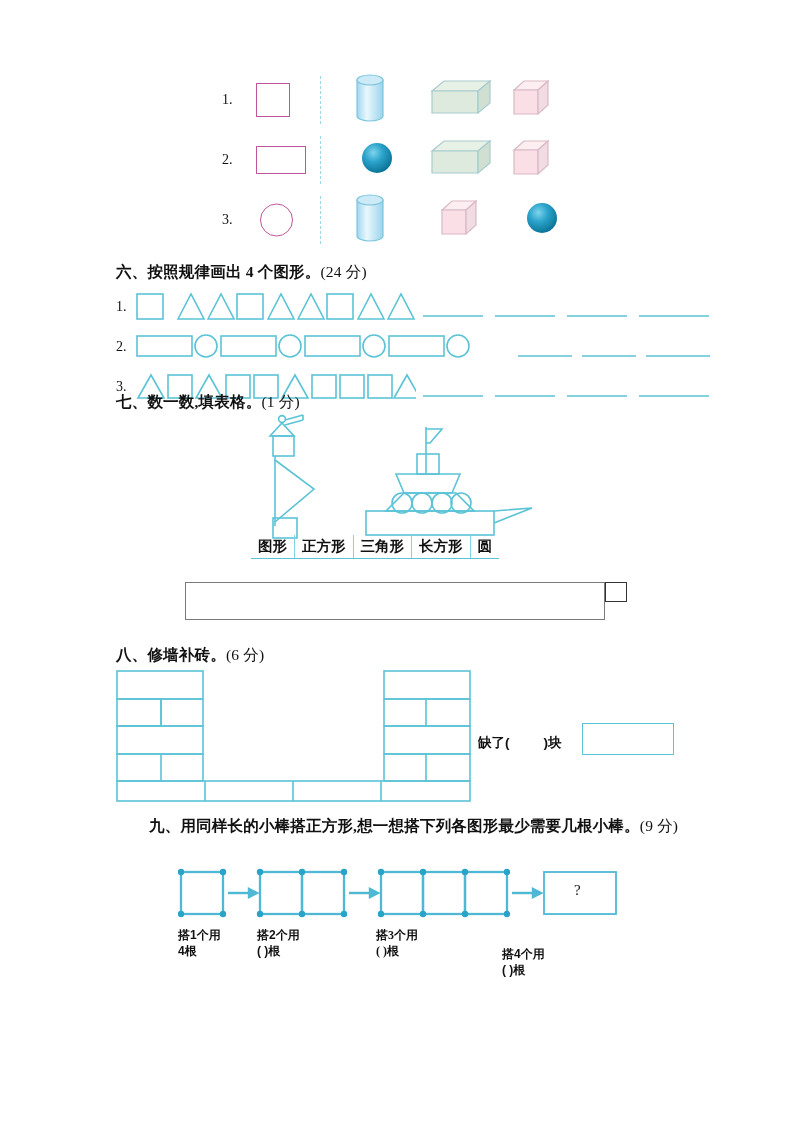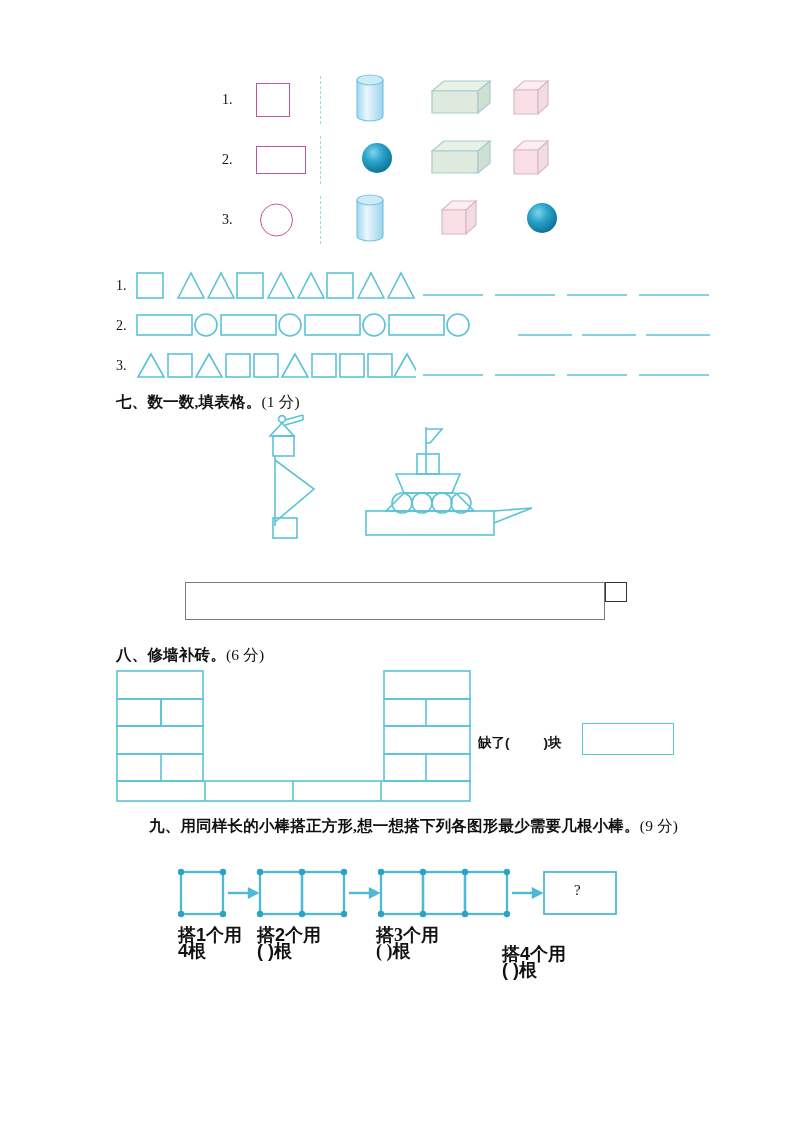--- a/index.html
+++ b/index.html
@@ -57,21 +57,21 @@
   .wall{position:absolute;left:0;top:25px;}
   .miss-txt{position:absolute;left:362px;top:89px;font-size:13.5px;
             font-weight:bold;white-space:nowrap;
             font-family:"Liberation Sans","DejaVu Sans",sans-serif;}
   .miss-box{position:absolute;left:466px;top:78px;width:92px;height:32px;
             border:1.6px solid #5bc3d6;box-sizing:border-box;}
 
   
   #sec9{left:116px;top:815px;width:600px;}
   .sq-stage{position:absolute;left:62px;top:52px;}
-  .cap{position:absolute;font-size:18px;font-weight:bold;line-height:16px;
+  .cap{position:absolute;font-size:12px;font-weight:bold;line-height:16px;
        font-family:"Liberation Sans","DejaVu Sans",sans-serif;white-space:nowrap;}
   .qmark{font-size:15px;font-family:"Liberation Serif",serif;}
 </style>
 </head>
 <body>
 
 <div class="page">
 
   <div class="abs" id="match-block">
 
@@ -165,20 +165,23 @@
       </div>
       <div class="m-s3" style="left:525px;">
         <svg width="34" height="34" viewBox="0 0 34 34">
           <circle cx="17" cy="17" r="15" fill="url(#sphg)"></circle>
         </svg>
       </div>
     </div>
   </div>
 
   <div class="abs" id="sec6">
+    <div class="sec-title">
+      <span>六、按照规律画出 4 个图形。</span><span class="pts">(24 分)</span>
+    </div>
 
     <div class="row" style="margin-top:7px;">
       <div class="rlabel">1.</div>
       <div class="shapes">
         <svg width="280" height="30" viewBox="0 0 280 30">
           <g class="cyan-stroke">
             <rect x="1" y="4" width="26" height="25"></rect>
             <polygon points="42,29 55,4 68,29"></polygon>
             <polygon points="72,29 85,4 98,29"></polygon>
             <rect x="101" y="4" width="26" height="25"></rect>
@@ -295,20 +298,27 @@
           <circle cx="97" cy="78" r="10"></circle>
           <rect x="2" y="86" width="128" height="24"></rect>
           <polyline points="130,86 168,83 130,98"></polyline>
         </g>
       </svg>
     </div>
 
     <div class="tbl-wrap">
       <table class="cnt-table">
         <tbody>
+            <tr class="hdr">
+          <td>图形</td>
+          <td class="vdiv">正方形</td>
+          <td class="vdiv">三角形</td>
+          <td class="vdiv">长方形</td>
+          <td class="vdiv">圆</td>
+        </tr>
       </tbody>
         </table>
     </div>
 
     <div class="big-ans"></div>
     <div class="big-ans-tab"></div>
   </div>
 
   <div class="abs" id="sec8">
     <div class="sec-title">

